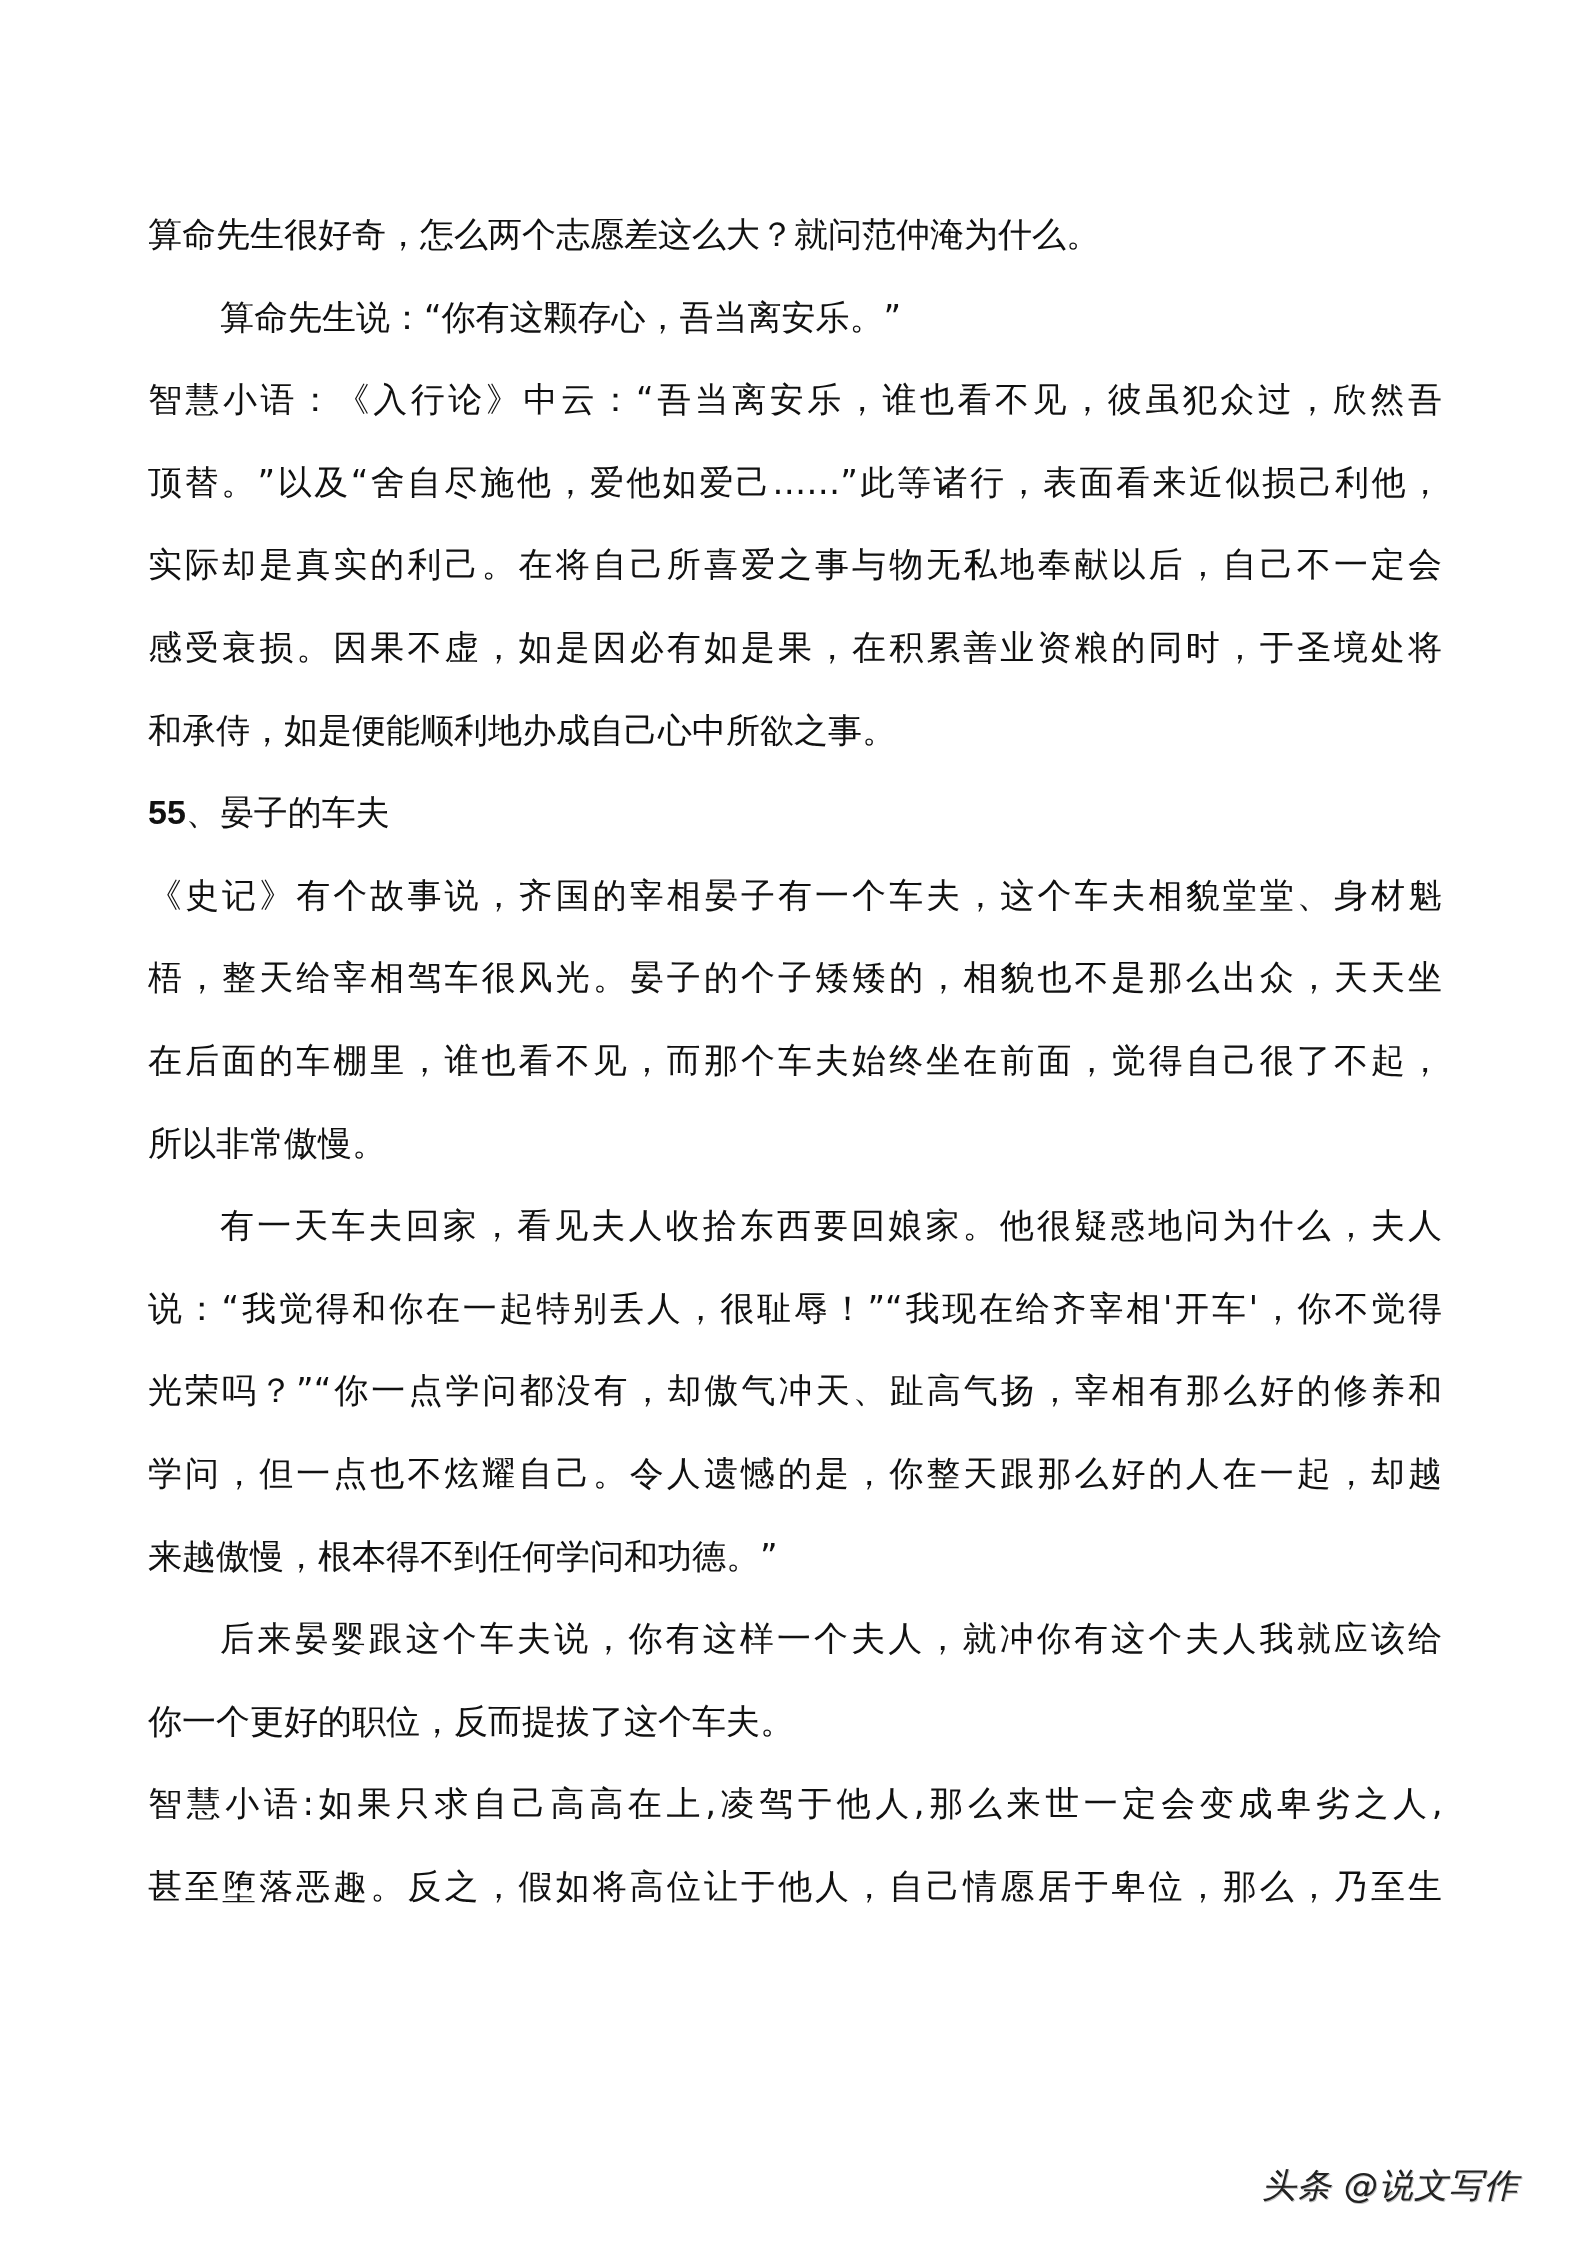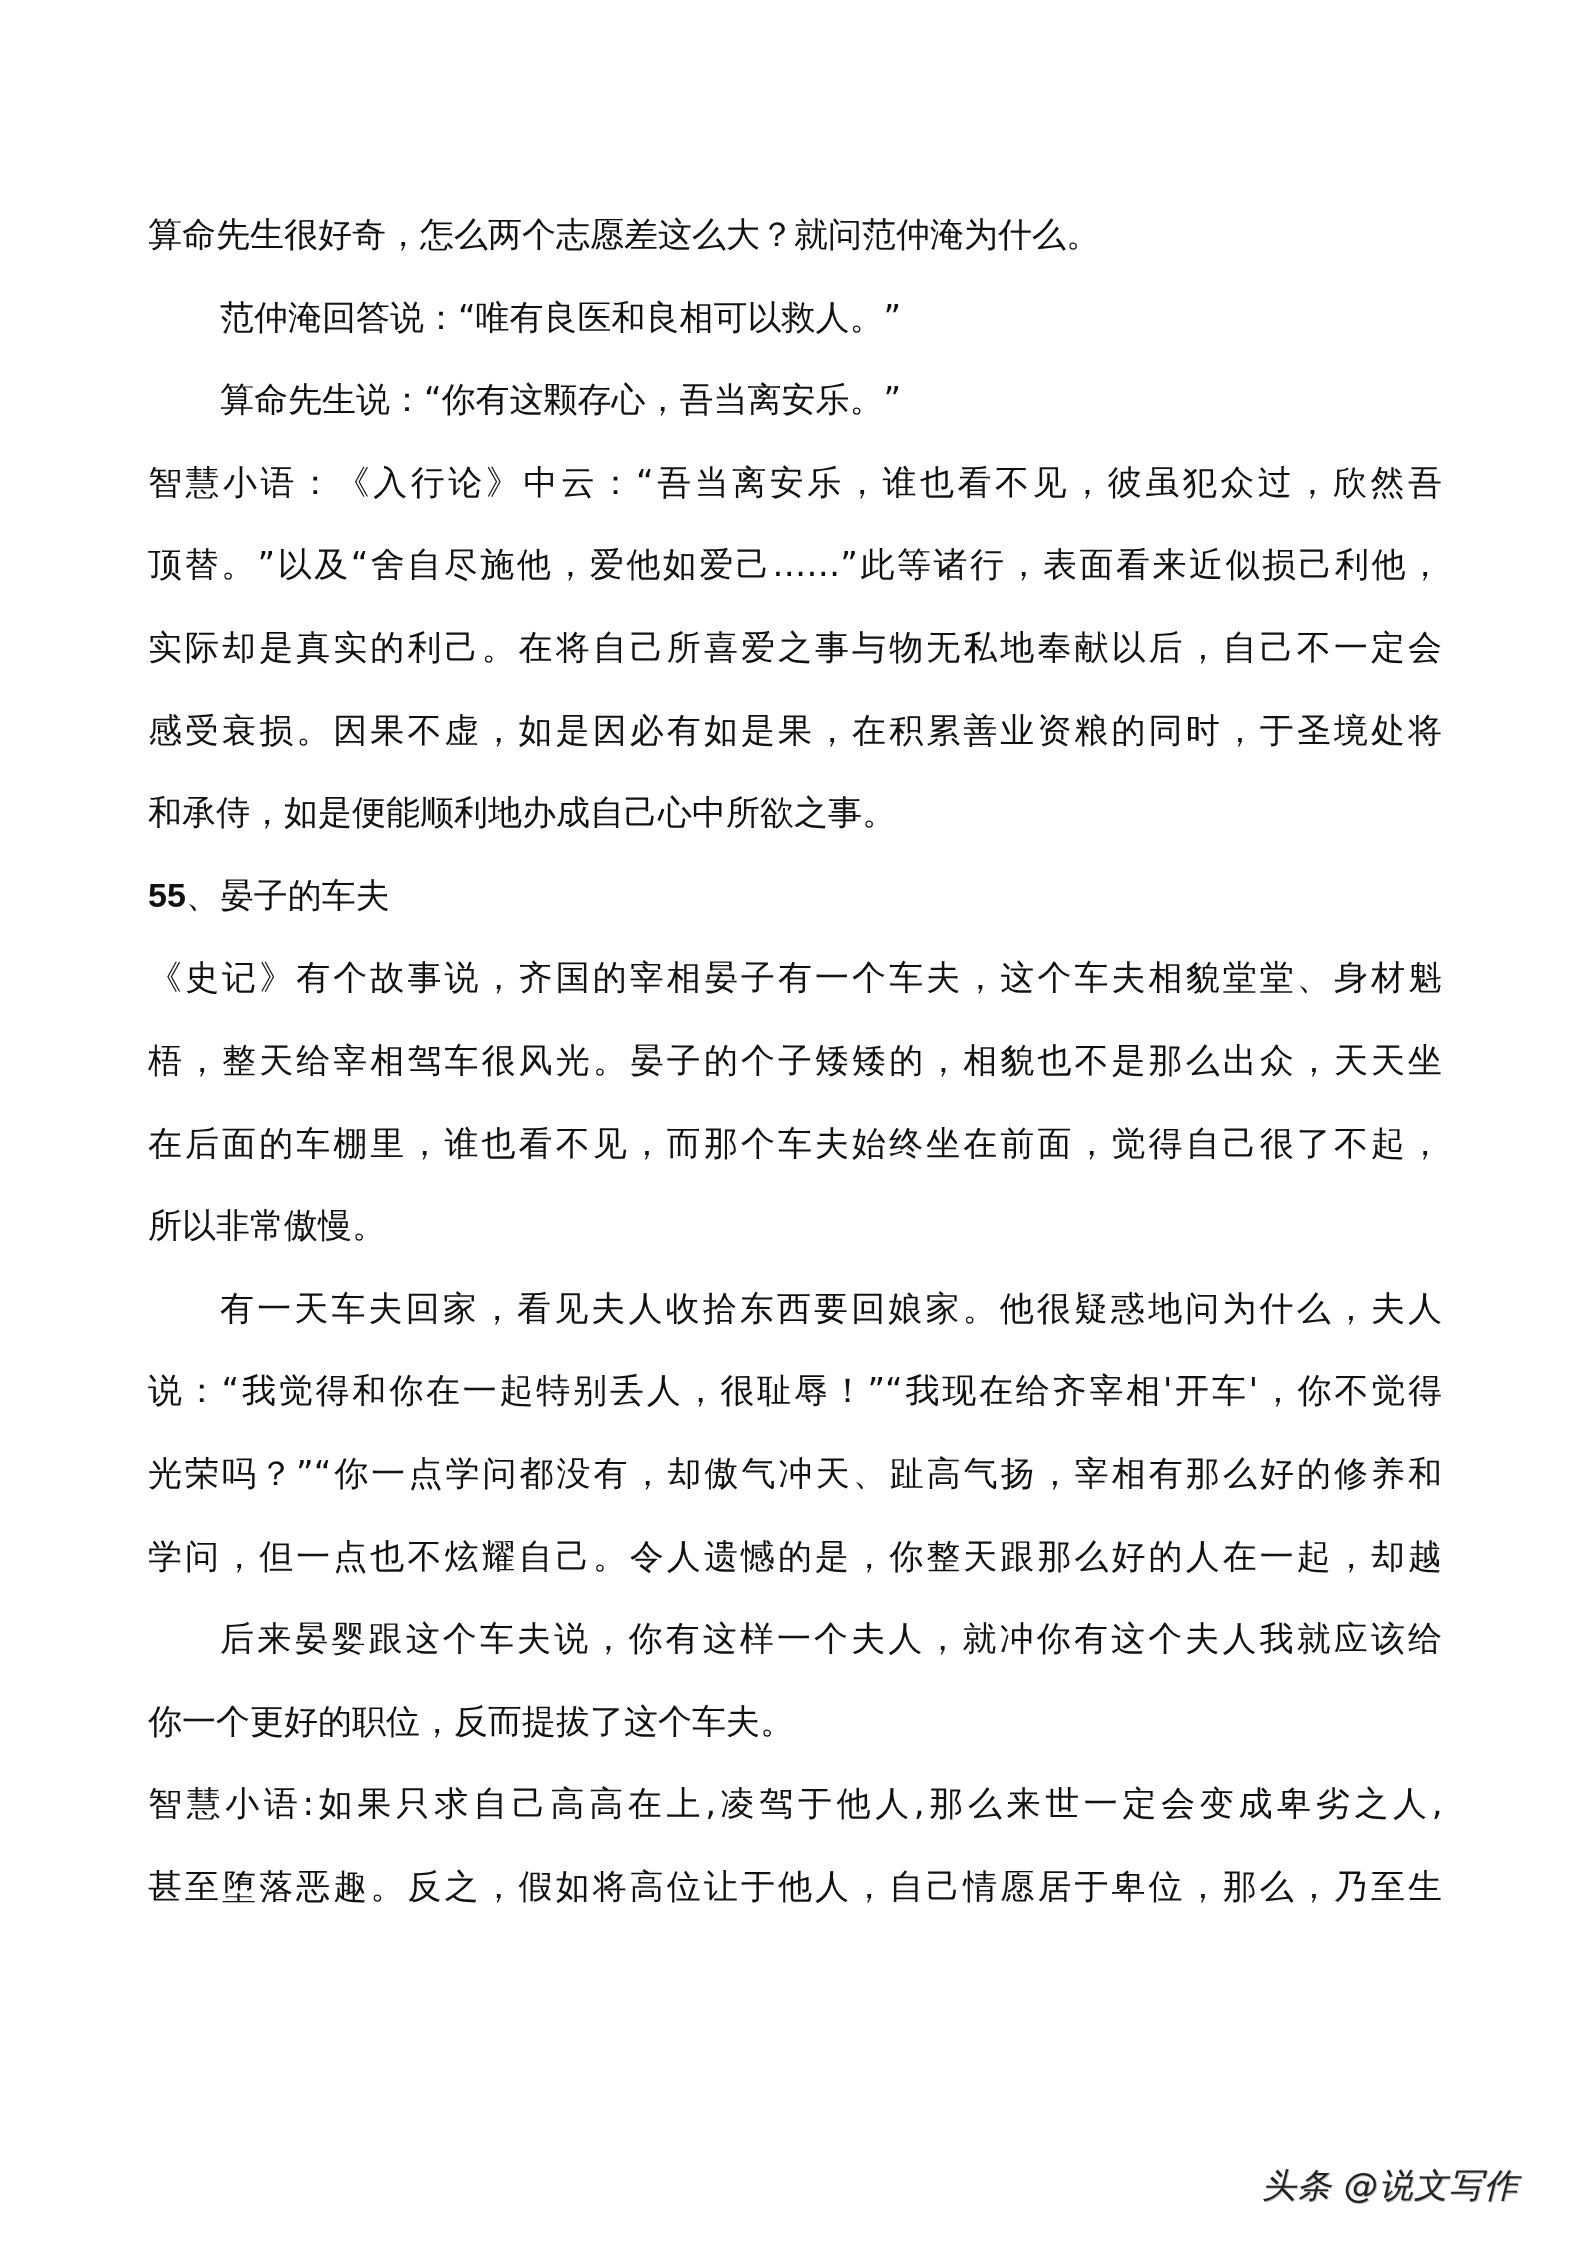--- a/index.html
+++ b/index.html
@@ -55,39 +55,39 @@
       white-space: nowrap;
       font-style: italic;
     }
   </style>
 </head>
 <body>
 
 <div class="page">
 
   <div class="line last">算命先生很好奇，怎么两个志愿差这么大？就问范仲淹为什么。</div>
-  <div class="line indent last">范仲淹回答说：“唯有良医和良相可以救人。”</div>
   <div class="line indent last">算命先生说：“你有这颗存心，吾当离安乐。”</div>
 
   <div class="line">智慧小语：《入行论》中云：“吾当离安乐，谁也看不见，彼虽犯众过，欣然吾</div>
   <div class="line">顶替。”以及“舍自尽施他，爱他如爱己……”此等诸行，表面看来近似损己利他，</div>
   <div class="line">实际却是真实的利己。在将自己所喜爱之事与物无私地奉献以后，自己不一定会</div>
   <div class="line">感受衰损。因果不虚，如是因必有如是果，在积累善业资粮的同时，于圣境处将</div>
   <div class="line last">和承侍，如是便能顺利地办成自己心中所欲之事。</div>
 
   <div class="line last"><span class="num">55</span><span>、</span><span>晏子的车夫</span></div>
 
   <div class="line">《史记》有个故事说，齐国的宰相晏子有一个车夫，这个车夫相貌堂堂、身材魁</div>
   <div class="line">梧，整天给宰相驾车很风光。晏子的个子矮矮的，相貌也不是那么出众，天天坐</div>
   <div class="line">在后面的车棚里，谁也看不见，而那个车夫始终坐在前面，觉得自己很了不起，</div>
   <div class="line last">所以非常傲慢。</div>
   <div class="line indent">有一天车夫回家，看见夫人收拾东西要回娘家。他很疑惑地问为什么，夫人</div>
   <div class="line">说：“我觉得和你在一起特别丢人，很耻辱！”“我现在给齐宰相'开车'，你不觉得</div>
   <div class="line">光荣吗？”“你一点学问都没有，却傲气冲天、趾高气扬，宰相有那么好的修养和</div>
   <div class="line">学问，但一点也不炫耀自己。令人遗憾的是，你整天跟那么好的人在一起，却越</div>
+  <div class="line last">来越傲慢，根本得不到任何学问和功德。”</div>
   <div class="line indent">后来晏婴跟这个车夫说，你有这样一个夫人，就冲你有这个夫人我就应该给</div>
   <div class="line last">你一个更好的职位，反而提拔了这个车夫。</div>
 
   <div class="line tight">智慧小语:如果只求自己高高在上,凌驾于他人,那么来世一定会变成卑劣之人,</div>
   <div class="line">甚至堕落恶趣。反之，假如将高位让于他人，自己情愿居于卑位，那么，乃至生</div>
 </div>
 
 <div class="watermark">头条 @说文写作</div>
 
 </body></html>

